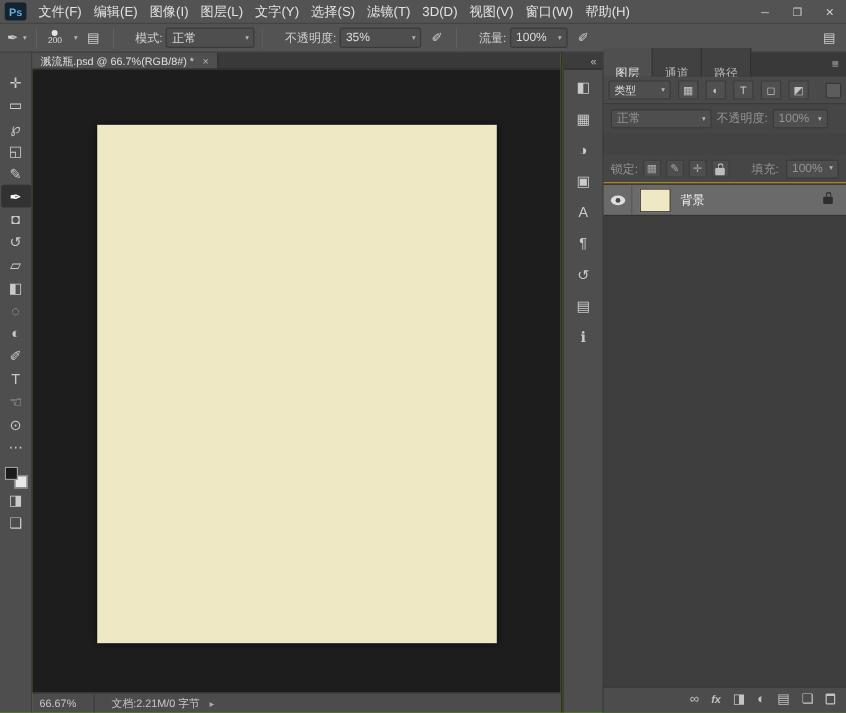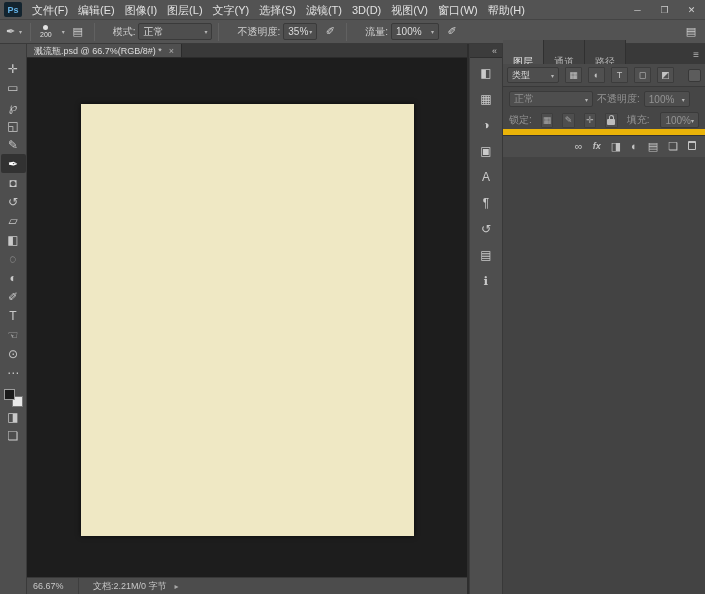--- a/index.html
+++ b/index.html
@@ -67,21 +67,21 @@
   .filterdd{width:52px;height:16px;font-size:9px;}
   .ficon{width:17px;height:16px;border:1px solid #3c3c3c;background:#505050;display:flex;align-items:center;justify-content:center;font-size:9px;color:#c3c3c3;border-radius:1px;}
   .ftoggle{margin-left:auto;width:13px;height:13px;background:#5c5c5c;border:1px solid #383838;border-radius:2px;}
 
   .blendrow{height:24px;display:flex;align-items:center;padding:0 6px;gap:4px;background:#464646;}
   .dim{color:#949494;}
   .blenddd{width:84px;height:16px;font-size:10px;color:#9a9a9a;}
   .valbox{width:46px;height:16px;font-size:10px;color:#9a9a9a;}
   .dimlabel{font-size:10px;color:#949494;white-space:nowrap;}
 
-  .lockrow{height:24px;display:flex;align-items:center;padding:0 6px;gap:9px;background:#464646;border-bottom:6px solid #eab308;}
+  .lockrow{height:24px;display:flex;align-items:center;padding:0 6px;gap:4px;background:#464646;border-bottom:1px solid #eab308;margin-top:18px;}
   .lkicon{width:15px;height:15px;display:flex;align-items:center;justify-content:center;font-size:9px;color:#a6a6a6;border:1px solid #3e3e3e;background:#4e4e4e;border-radius:1px;}
   .fillbox{width:44px;height:16px;font-size:10px;color:#9a9a9a;margin-left:2px;}
 
   .layerlist{flex:1;background:#3e3e3e;border-top:1px solid #2f2f2f;}
   .layerrow{height:26px;display:flex;align-items:center;background:#6a6a6a;border-bottom:1px solid #333;}
   .eyecell{width:24px;height:100%;display:flex;align-items:center;justify-content:center;border-right:1px solid #575757;}
   .eyeicon{display:inline-block;width:12px;height:8px;background:#dedede;border-radius:50%;position:relative;}
   .eyeicon::after{content:"";position:absolute;left:4px;top:2px;width:4px;height:4px;background:#43464a;border-radius:50%;}
   .thumb{width:26px;height:20px;background:#efe8c4;border:1px solid #2d2d2d;margin:0 8px 0 6px;}
   .lname{font-size:10px;color:#f3f3f3;}
@@ -139,21 +139,21 @@
       <span>▤</span>
     </div>
     <div class="vsep"></div>
     <span class="optlabel">模式:</span>
     <div class="dd" style="width:74px;">
       <span>正常</span>
       <span class="caret" style="margin-left:auto;">▾</span>
     </div>
     <div class="vsep"></div>
     <span class="optlabel">不透明度:</span>
-    <div class="dd" style="width:34px;">
+    <div class="dd" style="width:68px;">
       <span>35%</span>
       <span class="caret" style="margin-left:auto;">▾</span>
     </div>
     <div class="opticon">
       <span>✐</span>
     </div>
     <div class="vsep"></div>
     <span class="optlabel">流量:</span>
     <div class="dd" style="width:48px;">
       <span>100%</span>
@@ -325,20 +325,30 @@
         <span class="lkicon">
             <span class="lockshape"></span>
           </span>
         <span class="dimlabel" style="margin-left:auto;">填充:</span>
         <div class="dd fillbox">
           <span class="dim">100%</span>
           <span class="caret" style="margin-left:auto;">▾</span>
         </div>
       </div>
 
+      <div class="layerlist">
+        <div class="layerrow">
+          <span class="eyecell">
+              <span class="eyeicon"></span>
+            </span>
+          <span class="thumb"></span>
+          <span class="lname">背景</span>
+          <span class="layerlockwrap"><span class="lockshape darklock"></span></span>
+        </div>
+      </div>
 
       <div class="panelbottom">
         <span class="pbicon">∞</span>
         <span class="pbicon fxicon">fx</span>
         <span class="pbicon">◨</span>
         <span class="pbicon">◐</span>
         <span class="pbicon">▤</span>
         <span class="pbicon">❏</span>
         <span class="pbicon"><span class="trashicon"></span></span>
       </div>

